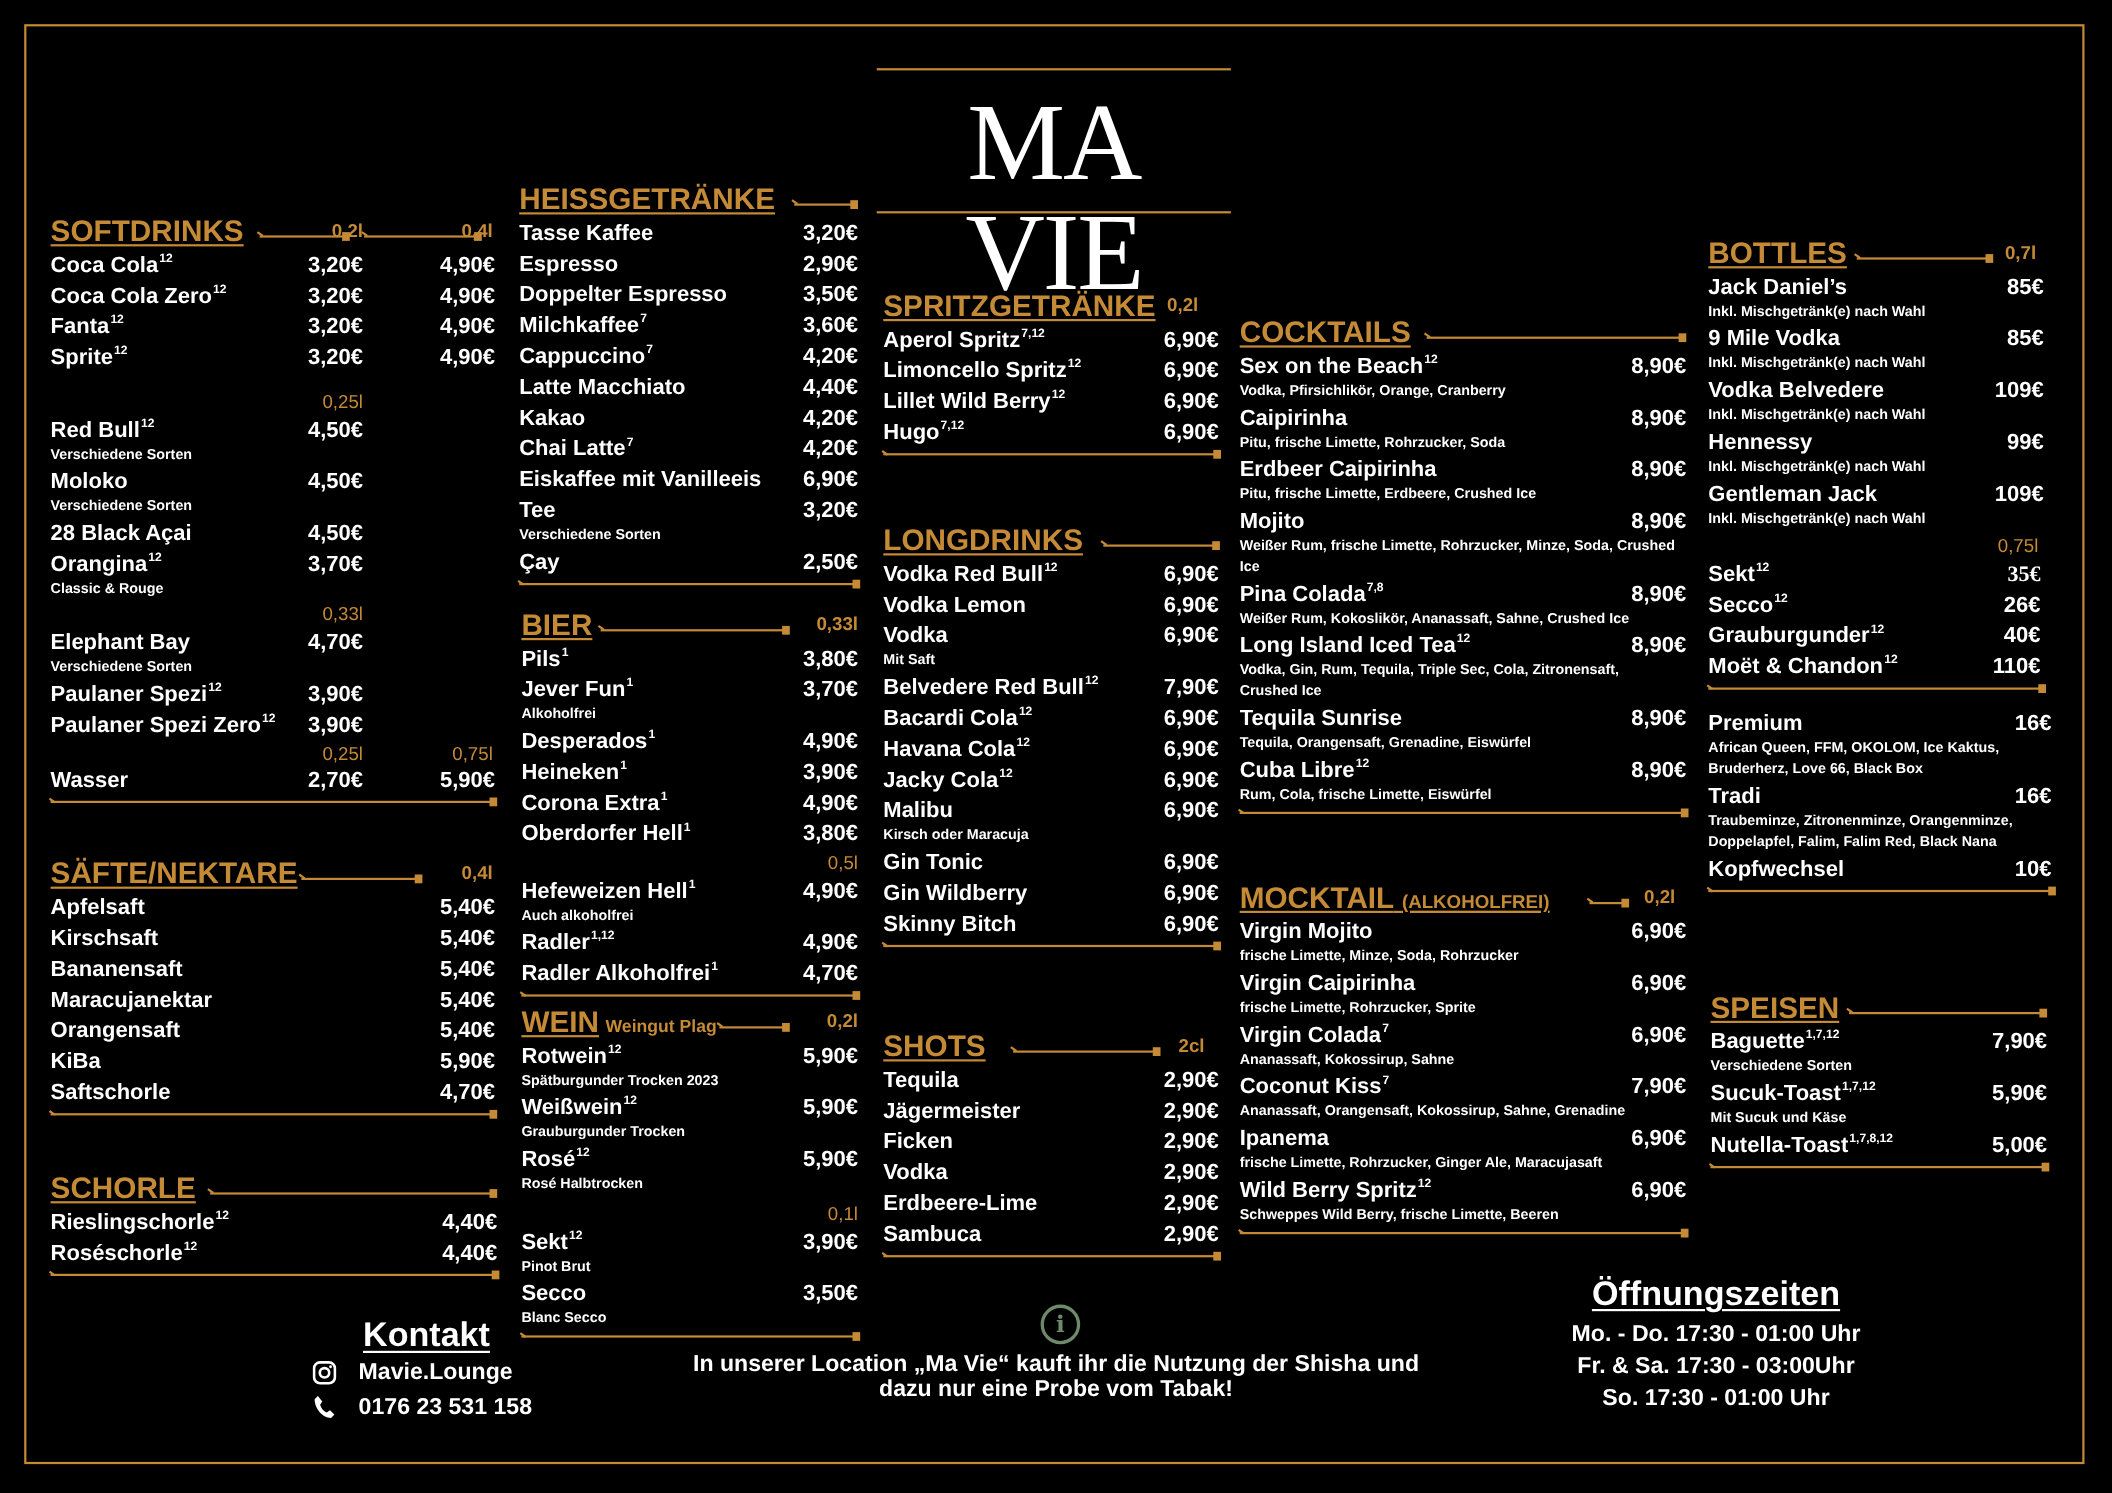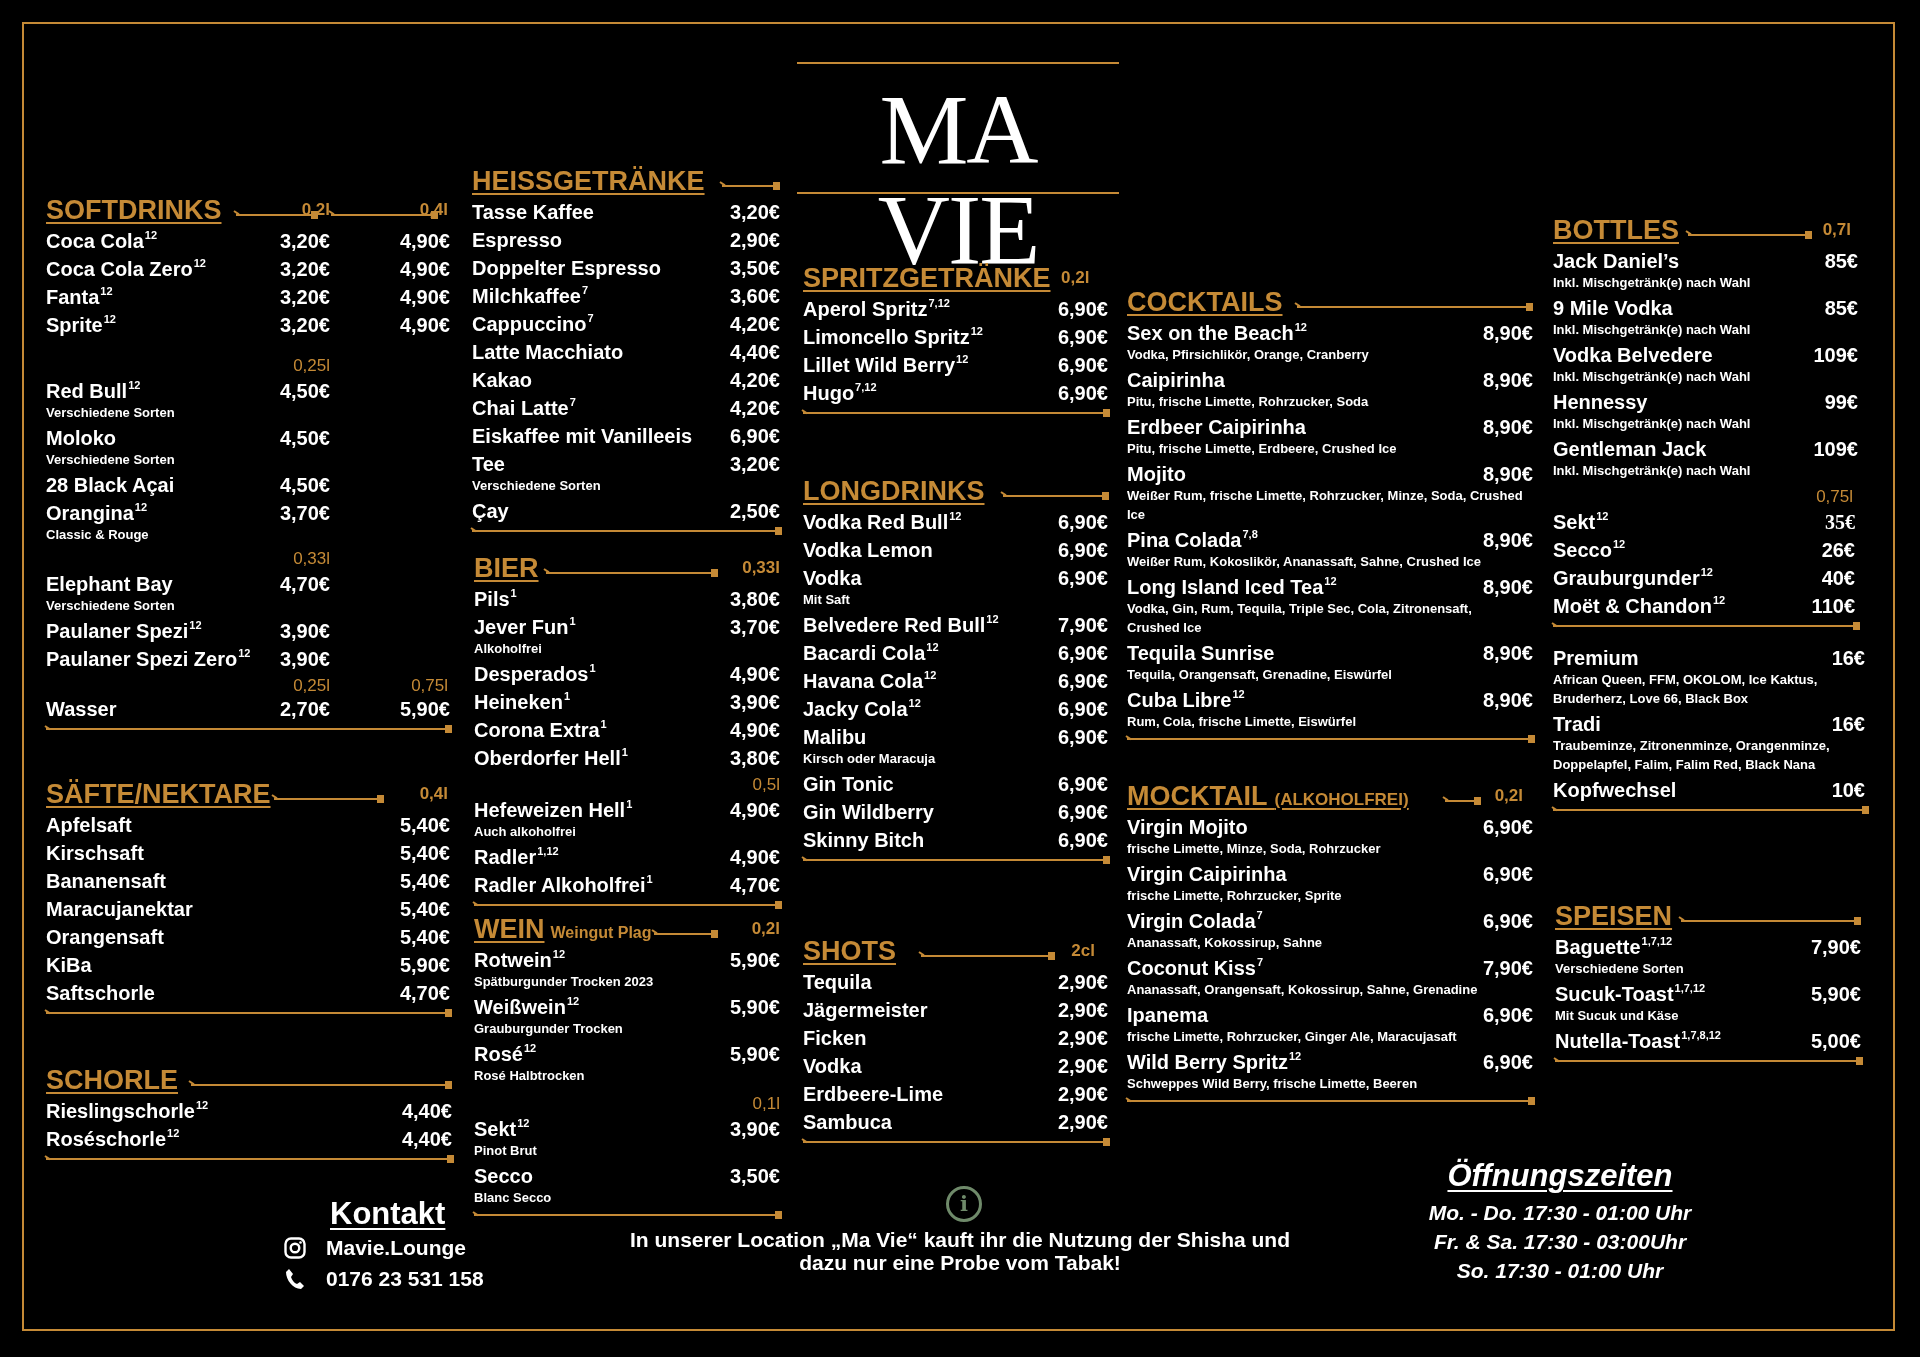--- a/index.html
+++ b/index.html
@@ -37,21 +37,21 @@
   .foot-line .ln { position:absolute; left:0; right:0; top:4px; height:2px; background:#c58a36; }
   .foot-line .ln::before { content:""; position:absolute; left:-1px; top:-3px; width:6px; height:2px; background:#c58a36; transform:rotate(35deg); transform-origin:left; }
   .foot-line .ln::after { content:""; position:absolute; right:-2px; top:-3px; width:7px; height:8px; background:#c58a36; }
   .kontakt { position:absolute; left:278px; top:1196px; width:240px; }
   .kontakt h3 { margin:0 0 0 52px; font-size:31px; line-height:36px; font-weight:bold; text-decoration:underline; text-decoration-thickness:2px; text-underline-offset:4px; }
   .krow { display:flex; align-items:center; height:31px; font-weight:bold; font-size:21px; }
   .kicon { width:26px; height:24px; margin:0 18px 0 4px; display:inline-flex; align-items:center; justify-content:center; }
   .info { position:absolute; left:946px; top:1186px; width:30px; height:30px; border:3px solid #6f8a6a; border-radius:50%;
           color:#6f8a6a; font-weight:bold; font-size:21px; line-height:30px; text-align:center; font-family:"DejaVu Serif",serif; }
   .notice { position:absolute; left:560px; top:1228px; width:800px; text-align:center; font-weight:bold; font-size:21px; line-height:23px; }
-  .hours { position:absolute; left:1390px; top:1158px; width:340px; text-align:center;font-style:italic; }
+  .hours { position:absolute; left:1390px; top:1158px; width:340px; text-align:center; }
   .hours h3 { margin:0 0 4px; font-size:31px; line-height:36px; font-weight:bold; text-decoration:underline; text-decoration-thickness:2px; text-underline-offset:4px; }
   .hours div { font-weight:bold; font-size:21px; line-height:29px; }
 </style>
 </head>
 <body>
 
 <div class="frame"></div>
 
 <div class="title-wrap">
   <div class="title-rule" style="top:0"></div>
@@ -530,21 +530,21 @@
         <span class="name"><span>Cuba Libre</span><sup>12</sup></span>
         <span class="desc" style="width: 400px;">Rum, Cola, frische Limette, Eiswürfel</span>
         <span class="price" style="left: 0px; width: 406px;">8,90€</span>
       </div>
     </div>
   <div class="foot-line">
       <span class="ln"></span>
     </div>
 </div>
 
-<div class="section" style="left:1127px; top:780px; width:406px;">
+<div class="section" style="left:1127px; top:800px; width:406px;">
   <div class="sec-head">
     <span class="sec-title"><span>MOCKTAIL</span> <small>(ALKOHOLFREI)</small></span>
     <span class="arrow" style="left:318px; width:34px;"></span>
     <span class="size" style="left:356px; width:40px;">0,2l</span>
   </div>
   <div>
       <div class="row has-desc">
         <span class="name"><span>Virgin Mojito</span></span>
         <span class="desc" style="width: 400px;">frische Limette, Minze, Soda, Rohrzucker</span>
         <span class="price" style="left: 0px; width: 406px;">6,90€</span>

